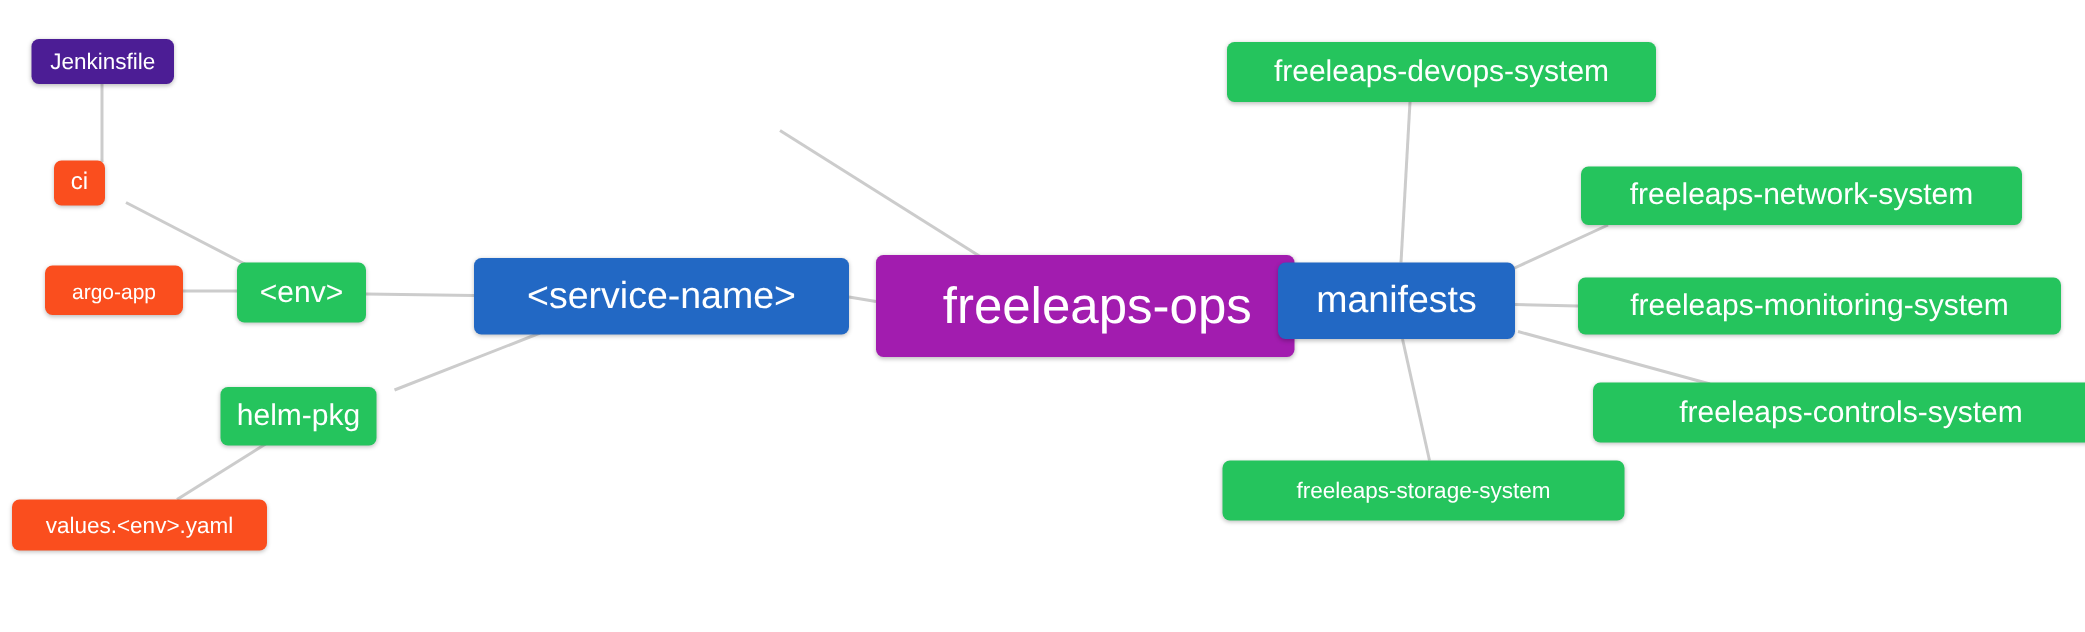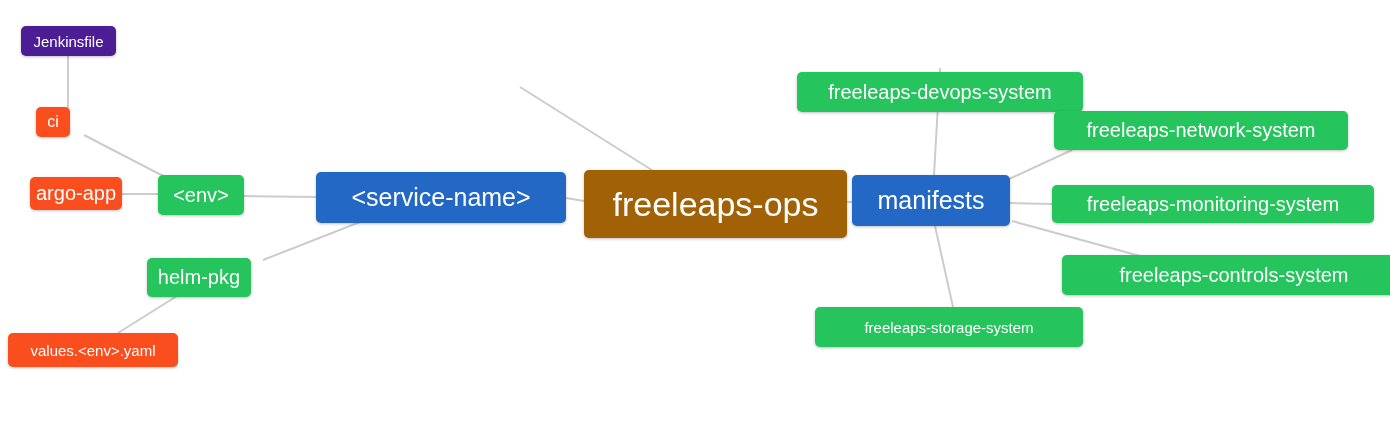--- a/index.html
+++ b/index.html
@@ -45,26 +45,26 @@
     <line class="edge" x1="847" y1="202" x2="852" y2="202" stroke="#cccccc"></line>
     <line class="edge" x1="940" y1="68" x2="934" y2="175" stroke="#cccccc"></line>
     <line class="edge" x1="1009" y1="179" x2="1072" y2="150" stroke="#cccccc"></line>
     <line class="edge" x1="1010" y1="203" x2="1052" y2="204" stroke="#cccccc"></line>
     <line class="edge" x1="1012" y1="221" x2="1140" y2="256" stroke="#cccccc"></line>
     <line class="edge" x1="935" y1="226" x2="953" y2="307" stroke="#cccccc"></line>
   </svg>
 
   <div class="node c-orange" style="left: 21px; top: 26px; width: 95px; height: 30px; font-size: 15px; background: #4c1d95;">Jenkinsfile</div>
   <div class="node c-red" style="left: 36px; top: 107px; width: 34px; height: 30px; font-size: 16px; background: rgb(250, 78, 30);">ci</div>
-  <div class="node c-red" style="left: 30px; top: 177px; width: 92px; height: 33px; font-size: 20px; background: rgb(250, 78, 30);">argo-app</div>
+  <div class="node c-red" style="left: 30px; top: 177px; width: 92px; height: 33px; font-size: 14px; background: rgb(250, 78, 30);">argo-app</div>
   <div class="node c-green" style="left: 158px; top: 175px; width: 86px; height: 40px; font-size: 20px; background: rgb(37, 196, 93);">&lt;env&gt;</div>
   <div class="node c-red" style="left: 8px; top: 333px; width: 170px; height: 34px; font-size: 15px; background: rgb(250, 78, 30);">values.&lt;env&gt;.yaml</div>
   <div class="node c-green" style="left: 147px; top: 258px; width: 104px; height: 39px; font-size: 20px; background: rgb(37, 196, 93);">helm-pkg</div>
   <div class="node c-blue" style="left: 316px; top: 172px; width: 250px; height: 51px; font-size: 25px; background: rgb(34, 104, 196);">&lt;service-name&gt;</div>
-  <div class="node c-dark" style="left: 584px; top: 170px; width: 263px; height: 68px; font-size: 34px; background: #a16207;">freeleaps-ops</div>
+  <div class="node c-dark" style="left: 584px; top: 170px; width: 263px; height: 68px; font-size: 34px; background: #a21caf; padding-left: 16px;">freeleaps-ops</div>
   <div class="node c-blue" style="left: 852px; top: 175px; width: 158px; height: 51px; font-size: 25px; background: rgb(34, 104, 196);">manifests</div>
-  <div class="node c-green" style="left: 797px; top: 28px; width: 286px; height: 40px; font-size: 20px; background: rgb(37, 196, 93); margin-top: 44px;">freeleaps-devops-system</div>
+  <div class="node c-green" style="left: 818px; top: 28px; width: 286px; height: 40px; font-size: 20px; background: rgb(37, 196, 93);">freeleaps-devops-system</div>
   <div class="node c-green" style="left: 1052px; top: 185px; width: 322px; height: 38px; font-size: 20px; background: rgb(37, 196, 93);">freeleaps-monitoring-system</div>
   <div class="node c-green" style="left: 1054px; top: 111px; width: 294px; height: 39px; font-size: 20px; background: rgb(37, 196, 93);">freeleaps-network-system</div>
   <div class="node c-green" style="left: 1062px; top: 255px; width: 344px; height: 40px; font-size: 20px; background: rgb(37, 196, 93);">freeleaps-controls-system</div>
   <div class="node c-green" style="left: 815px; top: 307px; width: 268px; height: 40px; font-size: 15px; background: rgb(37, 196, 93);">freeleaps-storage-system</div>
 
 </div>
 
 </body></html>

